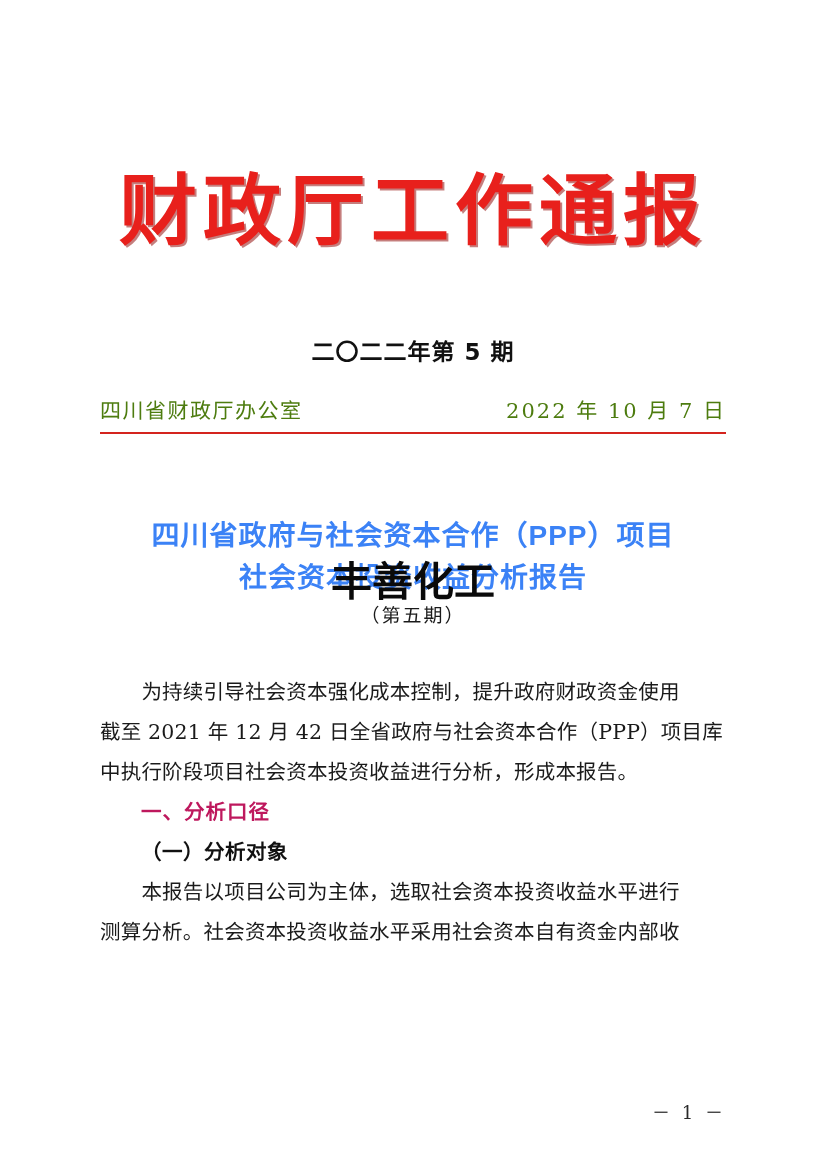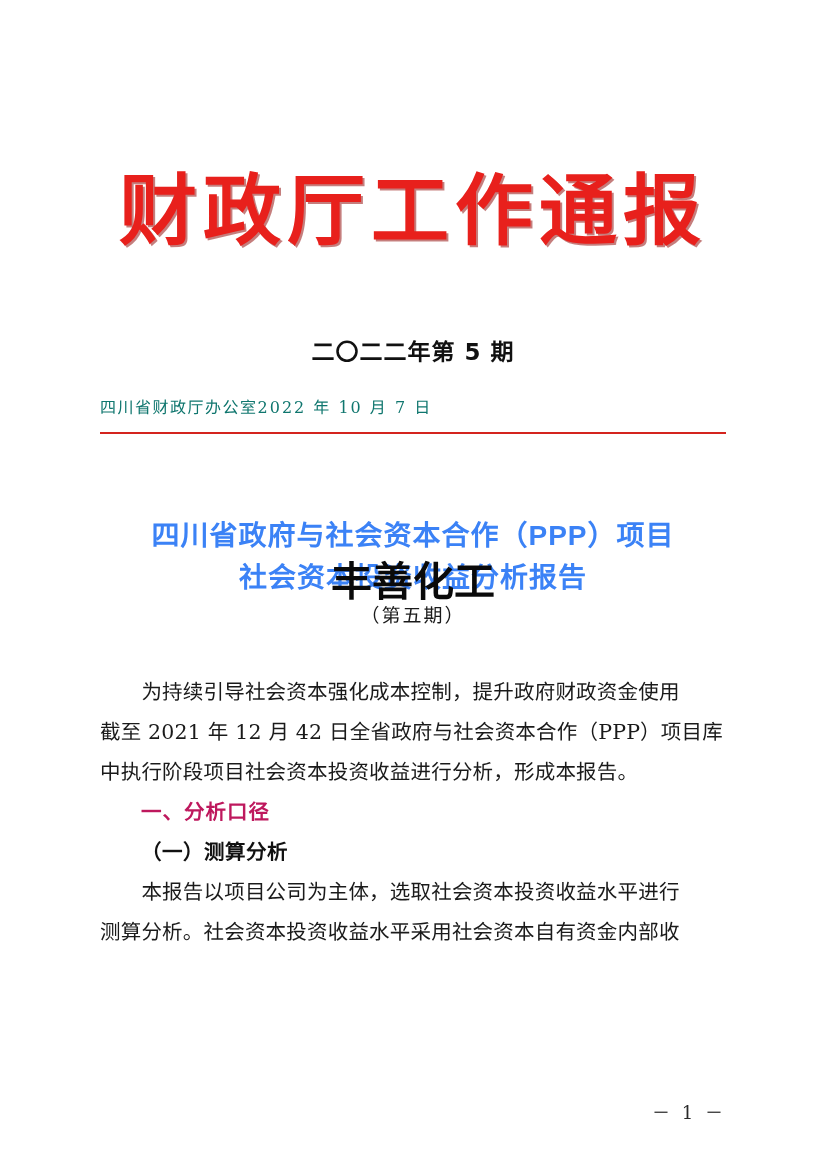--- a/index.html
+++ b/index.html
@@ -55,24 +55,25 @@
     color: #111111;
   }
 
   
   .meta-row {
     position: absolute;
     left: 100px;
     top: 394px;
     width: 626px;
     display: flex;
+    justify-content: space-between;
     align-items: baseline;
-    font-size: 16px;
+    font-size: 21px;
     letter-spacing: 1.5px;
-    color: #0f766e;
+    color: #4d7c0f;
   }
   .meta-publisher { white-space: nowrap; }
   .meta-date { white-space: nowrap; letter-spacing: 2px; }
 
   
   .red-rule {
     position: absolute;
     left: 100px;
     top: 432px;
     width: 626px;
@@ -207,21 +208,21 @@
   <div class="body-block">
 
     <div class="para">
       <span class="para-line">　　为持续引导社会资本强化成本控制，提升政府财政资金使用</span>
       <span class="para-line">截至 2021 年 12 月 42 日全省政府与社会资本合作（PPP）项目库</span>
       <span class="para-line">中执行阶段项目社会资本投资收益进行分析，形成本报告。</span>
     </div>
 
     <div class="heading-1">一、分析口径</div>
 
-    <div class="heading-2">（一）测算分析</div>
+    <div class="heading-2">（一）分析对象</div>
 
     <div class="para">
       <span class="para-line">　　本报告以项目公司为主体，选取社会资本投资收益水平进行</span>
       <span class="para-line">测算分析。社会资本投资收益水平采用社会资本自有资金内部收</span>
     </div>
 
   </div>
 
   <div class="footer">－ 1 －</div>
 

